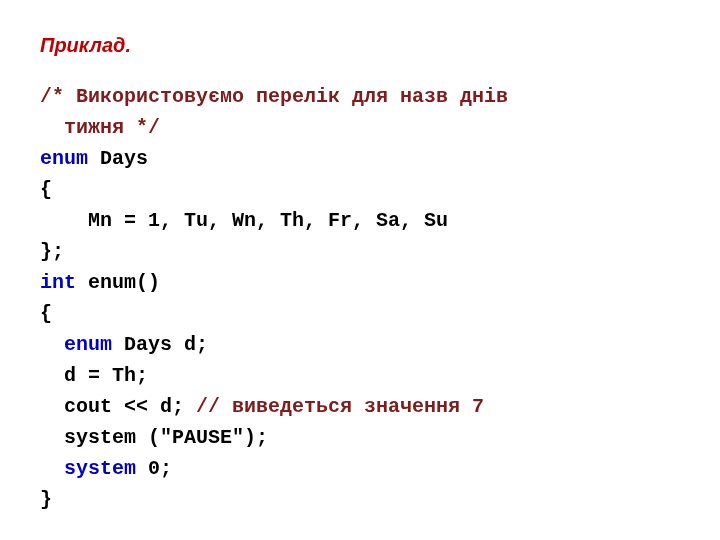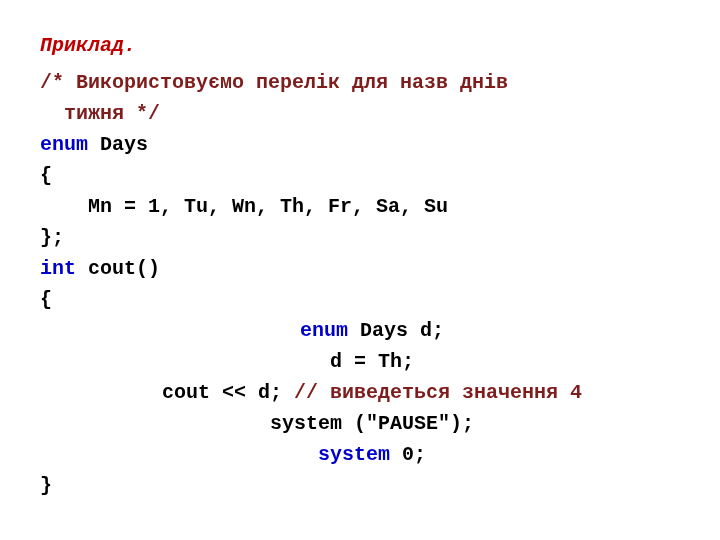--- a/index.html
+++ b/index.html
@@ -11,32 +11,32 @@
     box-sizing: border-box;
     font-family: "Courier New", monospace;
     font-size: 20px;
     font-weight: bold;
     line-height: 1.55;
     color: #000;
   }
   .title {
     color: #c00000;
     font-style: italic;
-    font-family: Liberation Mono, monospace;
+    font-family: Liberation Sans, sans-serif;
     font-weight: bold;
     font-size: 20px;
-    margin-bottom: 6px;
+    margin-bottom: 20px;
   }
   .line {
     white-space: pre;
   }
   .comment-green { color: #7f1d1d; }
   .keyword-blue { color: #0000cc; }
   .indent1 { padding-left: 48px; }
-  .indent-half { padding-left: 24px; text-align: center; }
+  .indent-half { padding-left: 24px; }
   .hang {
     padding-left: 24px;
     text-indent: -24px;
     white-space: normal;
     word-break: break-word;
     max-width: 500px;
   }
 </style>
 </head>
 <body>
@@ -46,27 +46,27 @@
 <div class="line hang comment-green">/* Використовуємо перелік для назв днів тижня */</div>
 
 <div class="line"><span class="keyword-blue">enum</span><span> Days</span></div>
 
 <div class="line">{</div>
 
 <div class="line indent1">Mn = 1, Tu, Wn, Th, Fr, Sa, Su</div>
 
 <div class="line">};</div>
 
-<div class="line"><span class="keyword-blue">int</span><span> cout()</span></div>
+<div class="line"><span class="keyword-blue">int</span><span> enum()</span></div>
 
 <div class="line">{</div>
 
 <div class="line indent-half"><span class="keyword-blue">enum</span><span> Days d;</span></div>
 
 <div class="line indent-half">d = Th;</div>
 
-<div class="line indent-half"><span>cout &lt;&lt; d; </span><span class="comment-green">// виведеться значення 4</span></div>
+<div class="line indent-half"><span>cout &lt;&lt; d; </span><span class="comment-green">// виведеться значення 7</span></div>
 
 <div class="line indent-half">system ("PAUSE");</div>
 
 <div class="line indent-half"><span class="keyword-blue">system</span><span> 0;</span></div>
 
 <div class="line">}</div>
 
 </body></html>

